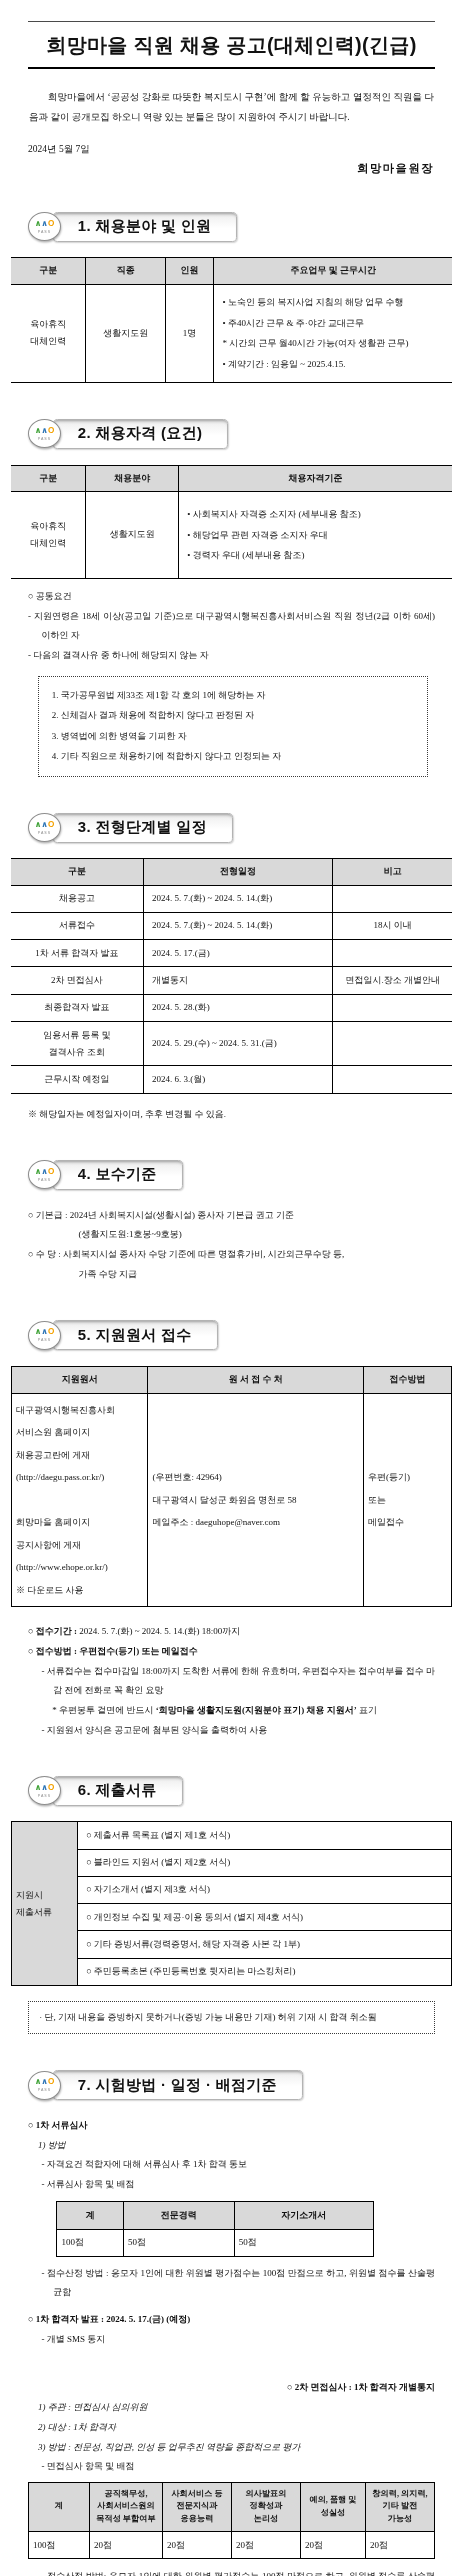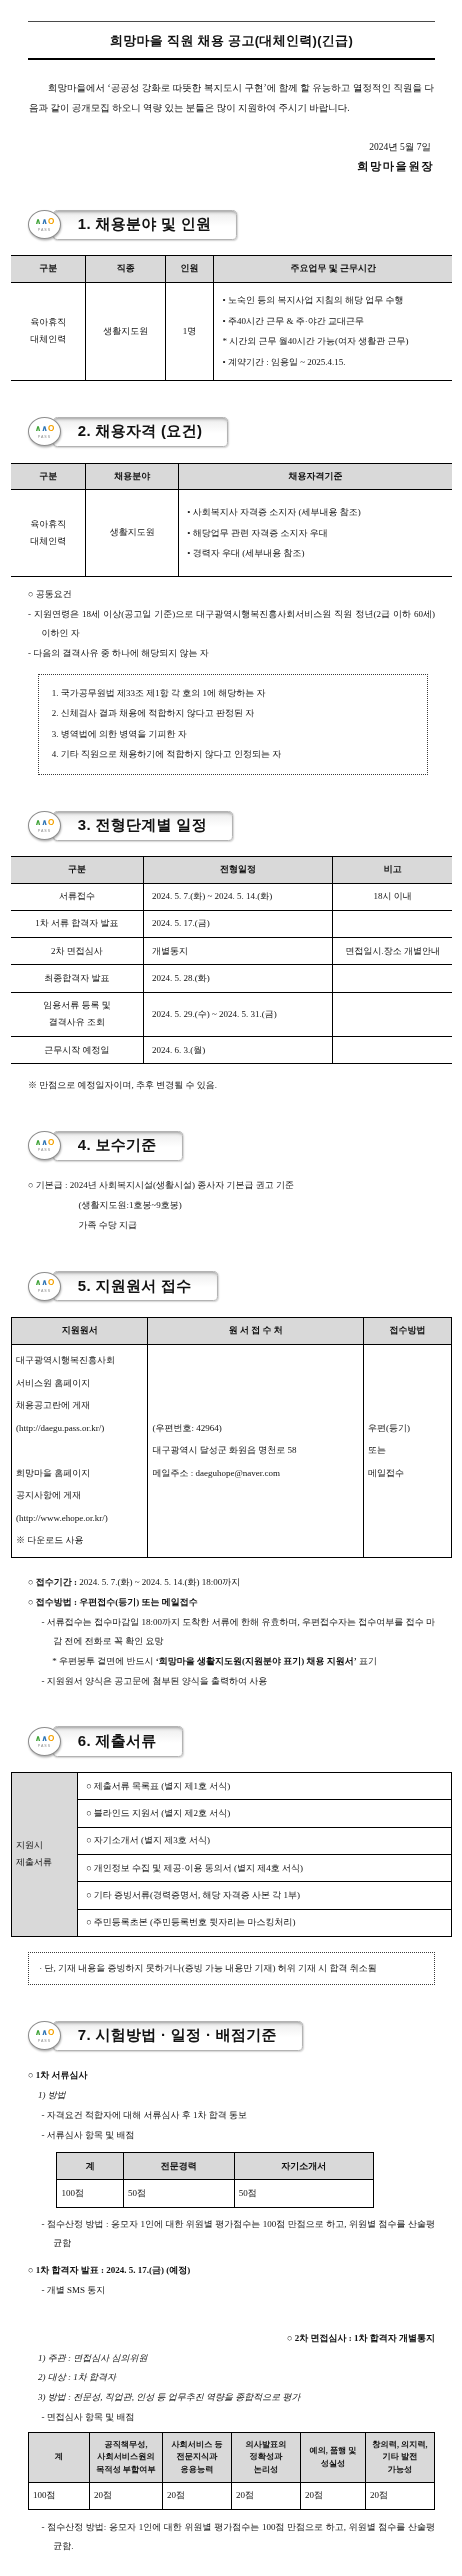--- a/index.html
+++ b/index.html
@@ -6,25 +6,25 @@
   .page{
     width:463px; box-sizing:border-box; margin:0 auto;
     padding:17.5px 28px 36px 28px;
     background:#fff; color:#111;
     font-family:"Liberation Serif","DejaVu Serif",serif;
     font-size:9px;
   }
   .topline{border-top:0.5px solid #4a4a4a; margin:3.1px 0 8.2px 0;}
   .doc-title{
     text-align:center; font-family:"Liberation Sans","DejaVu Sans",sans-serif;
-    font-weight:bold; font-size:13px; letter-spacing:0.3px; padding:2.1px 0 6.2px 0;
+    font-weight:bold; font-size:20px; letter-spacing:0.3px; padding:2.1px 0 6.2px 0;
   }
   .thickline{border-top:2.6px solid #000; margin:2.1px 0 17.5px 0;}
   .intro{font-size:9.5px; line-height:2.15; text-align:justify; text-indent:2em; margin:0 1px;}
-  .doc-date{text-align:right; font-size:9.5px; margin-top:22px; padding-right:4.1px;}
+  .doc-date{text-align:left; font-size:9.5px; margin-top:15px; padding-right:4.1px;}
   .doc-signer{text-align:right; font-size:11.3px; font-weight:bold; letter-spacing:1.5px; margin-top:5.2px; padding-right:1px;}
 
   .sec{margin-top:36px;}
   .sec-header{display:flex; align-items:center; margin-bottom:15.5px;}
   .badge{
     width:31px; height:27px; flex:0 0 auto;
     border:1px solid #8d8d8d; border-radius:50%;
     display:flex; flex-direction:column; align-items:center; justify-content:center;
     background:#fff; position:relative; z-index:2;
     box-shadow:0.5px 1.5px 2.1px rgba(0,0,0,0.3);
@@ -197,20 +197,25 @@
           <col style="width:43%">
           <col style="width:27%">
         </colgroup>
       <tbody>
           <tr>
         <th>구분</th>
         <th>전형일정</th>
         <th>비고</th>
       </tr>
       <tr>
+        <td>채용공고</td>
+        <td class="cell-left">2024. 5. 7.(화) ~ 2024. 5. 14.(화)</td>
+        <td></td>
+      </tr>
+      <tr>
         <td>서류접수</td>
         <td class="cell-left">2024. 5. 7.(화) ~ 2024. 5. 14.(화)</td>
         <td>18시 이내</td>
       </tr>
       <tr>
         <td>1차 서류 합격자 발표</td>
         <td class="cell-left">2024. 5. 17.(금)</td>
         <td></td>
       </tr>
       <tr>
@@ -229,34 +234,35 @@
         <td class="cell-left">2024. 5. 29.(수) ~ 2024. 5. 31.(금)</td>
         <td></td>
       </tr>
       <tr>
         <td>근무시작 예정일</td>
         <td class="cell-left">2024. 6. 3.(월)</td>
         <td></td>
       </tr>
     </tbody>
       </table>
-    <div class="line tbl-note">※ 만점으로 예정일자이며, 추후 변경될 수 있음.</div>
+    <div class="line tbl-note">※ 해당일자는 예정일자이며, 추후 변경될 수 있음.</div>
   </div>
 
   <div class="sec">
     <div class="sec-header">
       <div class="badge">
         <div class="badge-marks"><span class="m-green">∧</span><span class="m-blue">∧</span><span class="m-orange">O</span></div>
         <div class="badge-text">PASS</div>
       </div>
       <div class="sec-bar"><span class="sec-title">4. 보수기준</span></div>
     </div>
     <div class="body-text">
       <div class="line"><span>○ 기본급 :</span><span> 2024년 사회복지시설(생활시설) 종사자 기본급 권고 기준</span></div>
       <div class="line ind-c">(생활지도원:1호봉~9호봉)</div>
+      <div class="line"><span>○ 수  당 :</span><span> 사회복지시설 종사자 수당 기준에 따른 명절휴가비, 시간외근무수당 등,</span></div>
       <div class="line ind-c">가족 수당 지급</div>
     </div>
   </div>
 
   <div class="sec">
     <div class="sec-header">
       <div class="badge">
         <div class="badge-marks"><span class="m-green">∧</span><span class="m-blue">∧</span><span class="m-orange">O</span></div>
         <div class="badge-text">PASS</div>
       </div>

